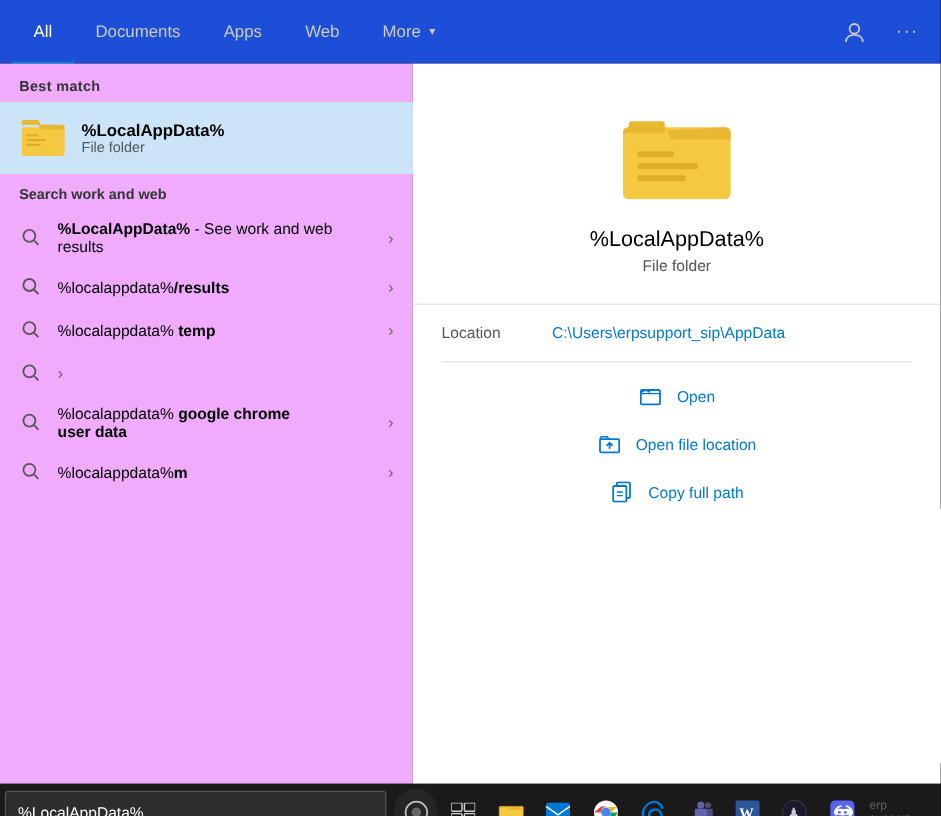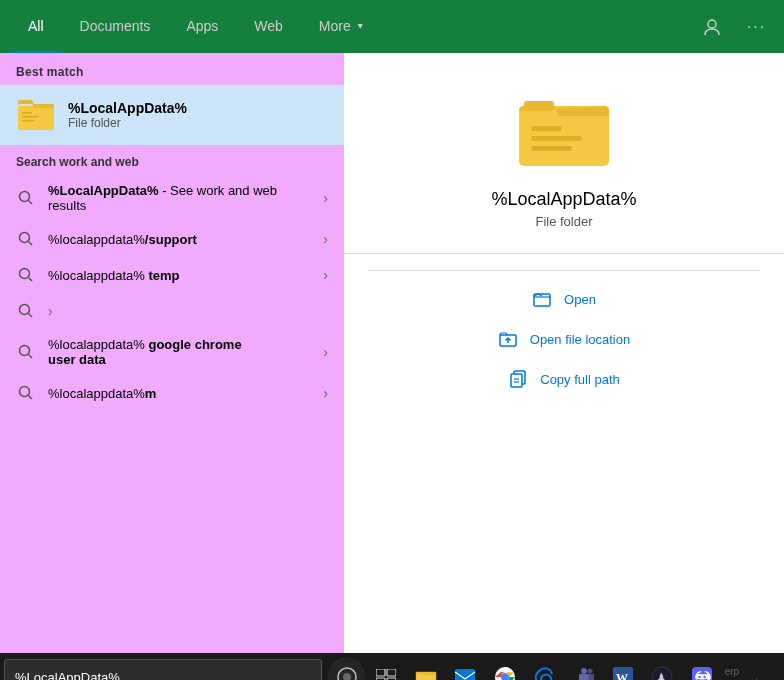--- a/index.html
+++ b/index.html
@@ -2,21 +2,21 @@
 <html><head>
   <meta charset="utf-8">
   <style>
     * { margin: 0; padding: 0; box-sizing: border-box; }
     body { width: 784px; height: 680px; font-family: 'Segoe UI', sans-serif; background: #000; overflow: hidden; }
 
     
     .top-nav {
       display: flex;
       align-items: center;
-      background: #15803d;
+      background: #1d4ed8;
       height: 53px;
       padding: 0 10px;
     }
     .nav-tab {
       color: #ccc;
       font-size: 14px;
       padding: 0 18px;
       height: 53px;
       display: flex;
       align-items: center;
@@ -325,21 +325,21 @@
     </div>
 
     <div class="search-item">
       <div class="search-icon">
         <svg width="16" height="16" viewBox="0 0 16 16">
           <circle cx="6.5" cy="6.5" r="5" stroke="#555" stroke-width="1.5" fill="none"></circle>
           <line x1="10.5" y1="10.5" x2="14" y2="14" stroke="#555" stroke-width="1.5"></line>
         </svg>
       </div>
       <div class="search-item-text">
-        <span>%localappdata%</span><span style="font-weight:600;">/support</span>
+        <span>%localappdata%</span><span style="font-weight:600;">/results</span>
       </div>
       <div class="chevron-right">›</div>
     </div>
 
     <div class="search-item">
       <div class="search-icon">
         <svg width="16" height="16" viewBox="0 0 16 16">
           <circle cx="6.5" cy="6.5" r="5" stroke="#555" stroke-width="1.5" fill="none"></circle>
           <line x1="10.5" y1="10.5" x2="14" y2="14" stroke="#555" stroke-width="1.5"></line>
         </svg>
@@ -400,20 +400,24 @@
         <rect x="5" y="18" width="20" height="2" rx="0.5" fill="#c8960a" opacity="0.5"></rect>
         <rect x="5" y="22" width="16" height="2" rx="0.5" fill="#c8960a" opacity="0.5"></rect>
       </svg>
     </div>
 
     <div class="result-title">%LocalAppData%</div>
     <div class="result-subtitle">File folder</div>
 
     <hr class="result-divider">
 
+    <div class="result-location">
+      <span class="result-location-label">Location</span>
+      <a class="result-location-value" href="#">C:\Users\erpsupport_sip\AppData</a>
+    </div>
 
     <hr class="result-divider2">
 
     <div class="action-item">
       <div class="action-icon">
         <svg width="18" height="18" viewBox="0 0 18 18">
           <rect x="1" y="4" width="16" height="12" rx="1" stroke="#0078d7" stroke-width="1.5" fill="none"></rect>
           <path d="M1 7 L17 7" stroke="#0078d7" stroke-width="1.2"></path>
           <path d="M1 6 L5 4 L9 6" stroke="#0078d7" stroke-width="1.2" fill="none"></path>
         </svg>

